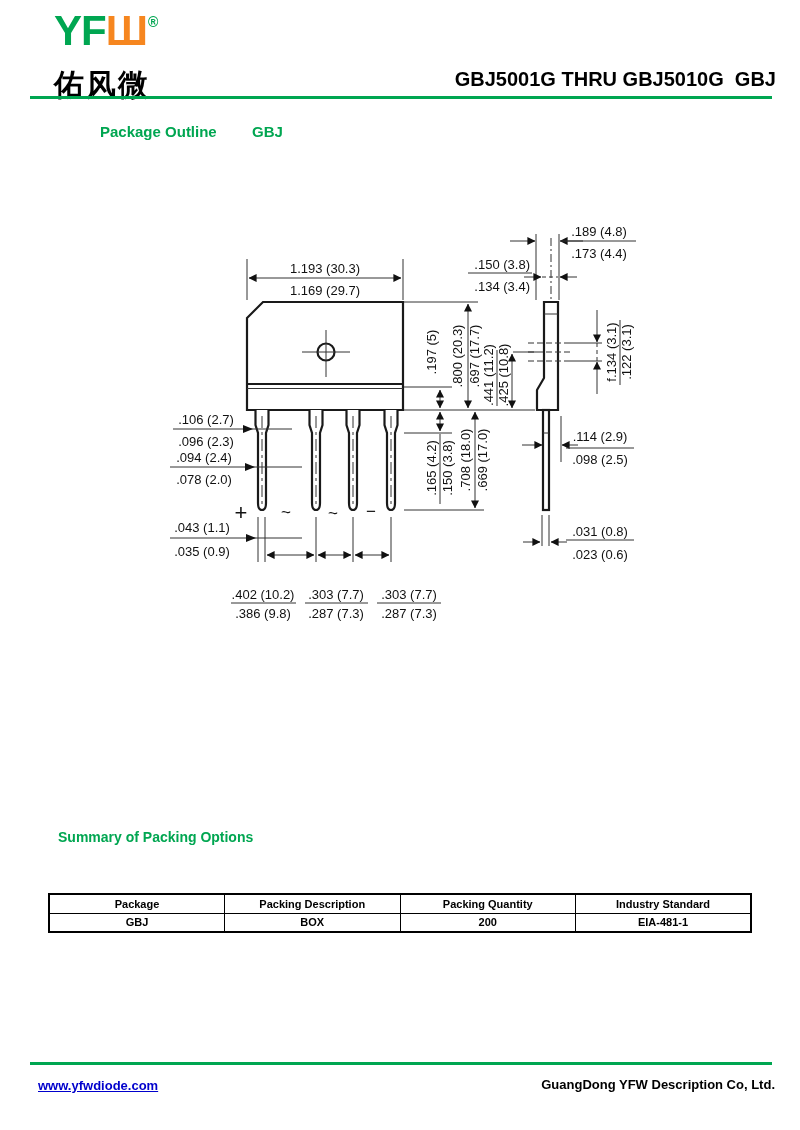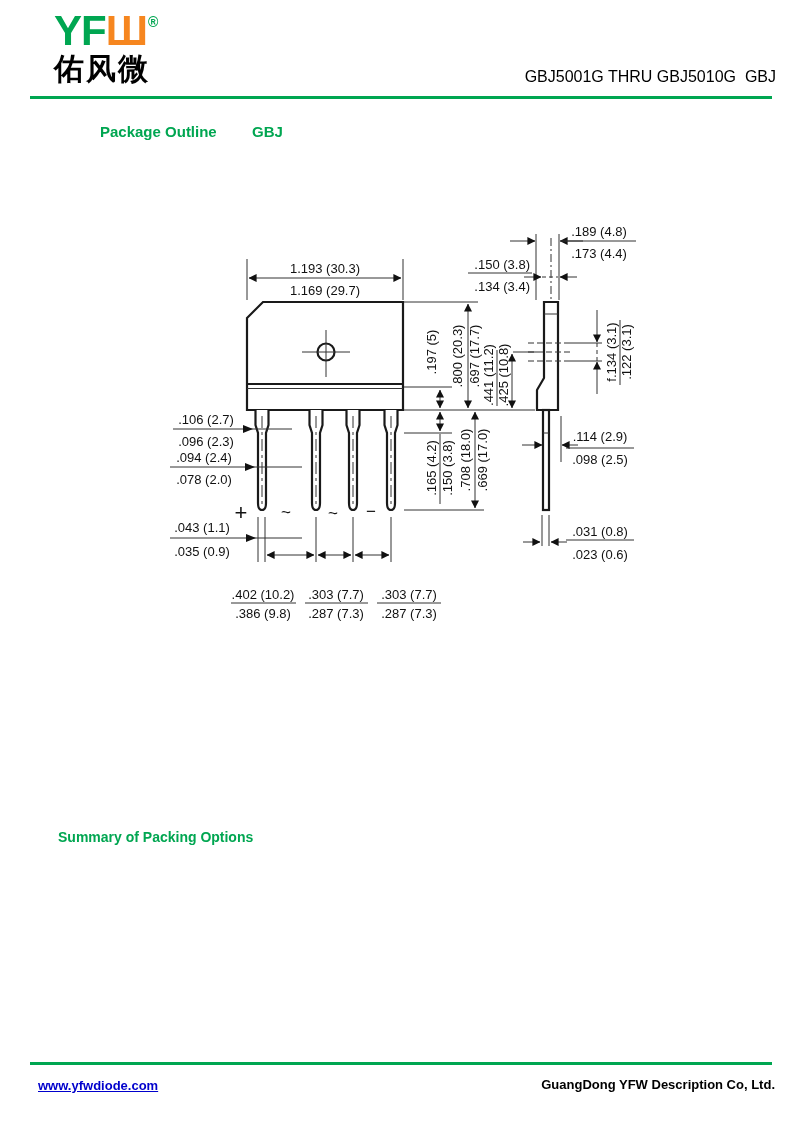--- a/index.html
+++ b/index.html
@@ -6,23 +6,23 @@
   html,body { background:#ffffff; }
   .page {
     position:relative; width:800px; height:1130px; background:#fff;
     font-family:"Liberation Sans", sans-serif; color:#111; overflow:hidden;padding-left:6px;
   }
   
   .logo { position:absolute; left:54px; top:10px; line-height:1; }
   .logo-latin { font-size:42px; font-weight:bold; color:#00A651; letter-spacing:-1px; }
   .logo-mark  { font-size:42px; font-weight:bold; color:#F6861F; }
   .logo-reg   { font-size:14px; font-weight:bold; color:#00A651; vertical-align:18px; }
-  .logo-cn { font-size:30px; font-weight:bold; color:#000; letter-spacing:2px; margin-top:2px; }
+  .logo-cn { font-size:30px; font-weight:bold; color:#000; letter-spacing:2px; margin-top:18px; }
   .doc-title {
-    position:absolute; right:24px; top:68px; font-size:16px; font-weight:normal;
+    position:absolute; right:24px; top:68px; font-size:20px; font-weight:bold;
     color:#000; white-space:pre;
   }
   .rule { position:absolute; left:30px; width:742px; height:3px; background:#00A651; }
   .rule-top { top:96px; }
   .rule-bottom { top:1062px; }
   .sec-heading { position:absolute; font-size:15px; font-weight:bold; color:#00A651; }
   .h-pkg-outline { left:58px; top:123px;margin-left:42px; }
   .h-pkg-name   { left:252px; top:123px; }
   .h-packing    { left:58px; top:829px; font-size:14px; }
   
@@ -204,18 +204,36 @@
     <line class="thin" x1="542" y1="515" x2="542" y2="546"></line>
     <line class="thin" x1="549" y1="515" x2="549" y2="546"></line>
     <line class="thin" x1="523" y1="542" x2="540" y2="542" marker-end="url(#arr)"></line>
     <line class="thin" x1="567" y1="542" x2="551" y2="542" marker-end="url(#arr)"></line>
     <text class="dim" x="600" y="536" text-anchor="middle">.031 (0.8)</text>
     <line class="thin" x1="566" y1="540" x2="634" y2="540"></line>
     <text class="dim" x="600" y="559" text-anchor="middle">.023 (0.6)</text>
   </svg>
 
   <div class="sec-heading h-packing">Summary of Packing Options</div>
+  <table class="pack-table">
+    <thead>
+      <tr>
+        <th>Package</th>
+        <th>Packing Description</th>
+        <th>Packing Quantity</th>
+        <th>Industry Standard</th>
+      </tr>
+    </thead>
+    <tbody>
+      <tr>
+        <td>GBJ</td>
+        <td>BOX</td>
+        <td>200</td>
+        <td>EIA-481-1</td>
+      </tr>
+    </tbody>
+  </table>
 
   <div class="rule rule-bottom"></div>
   <a class="footer-link" href="#">www.yfwdiode.com</a>
   <div class="footer-company">GuangDong YFW Description Co, Ltd.</div>
 
 </div>
 
 </body></html>

